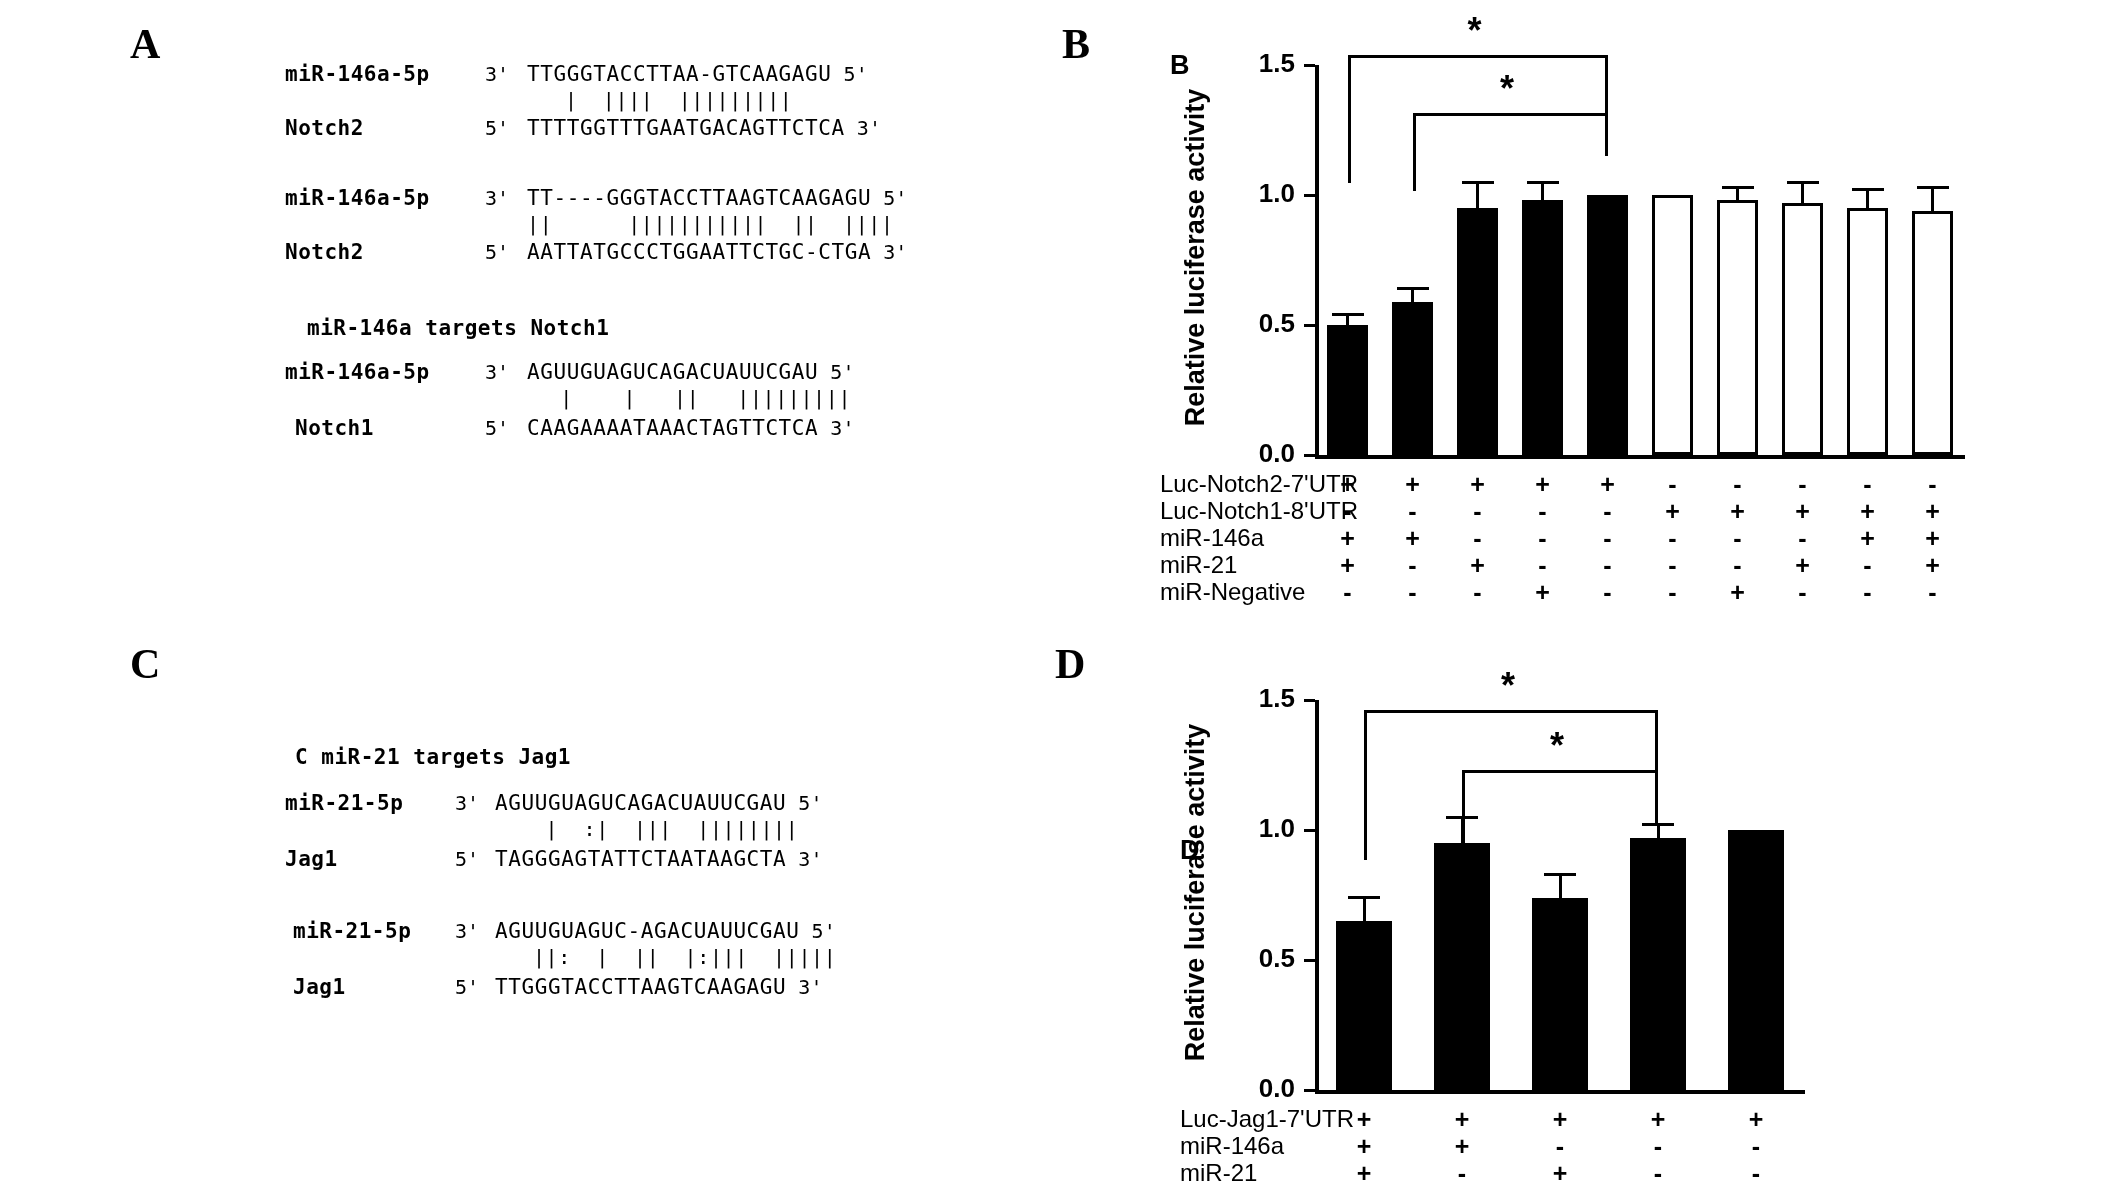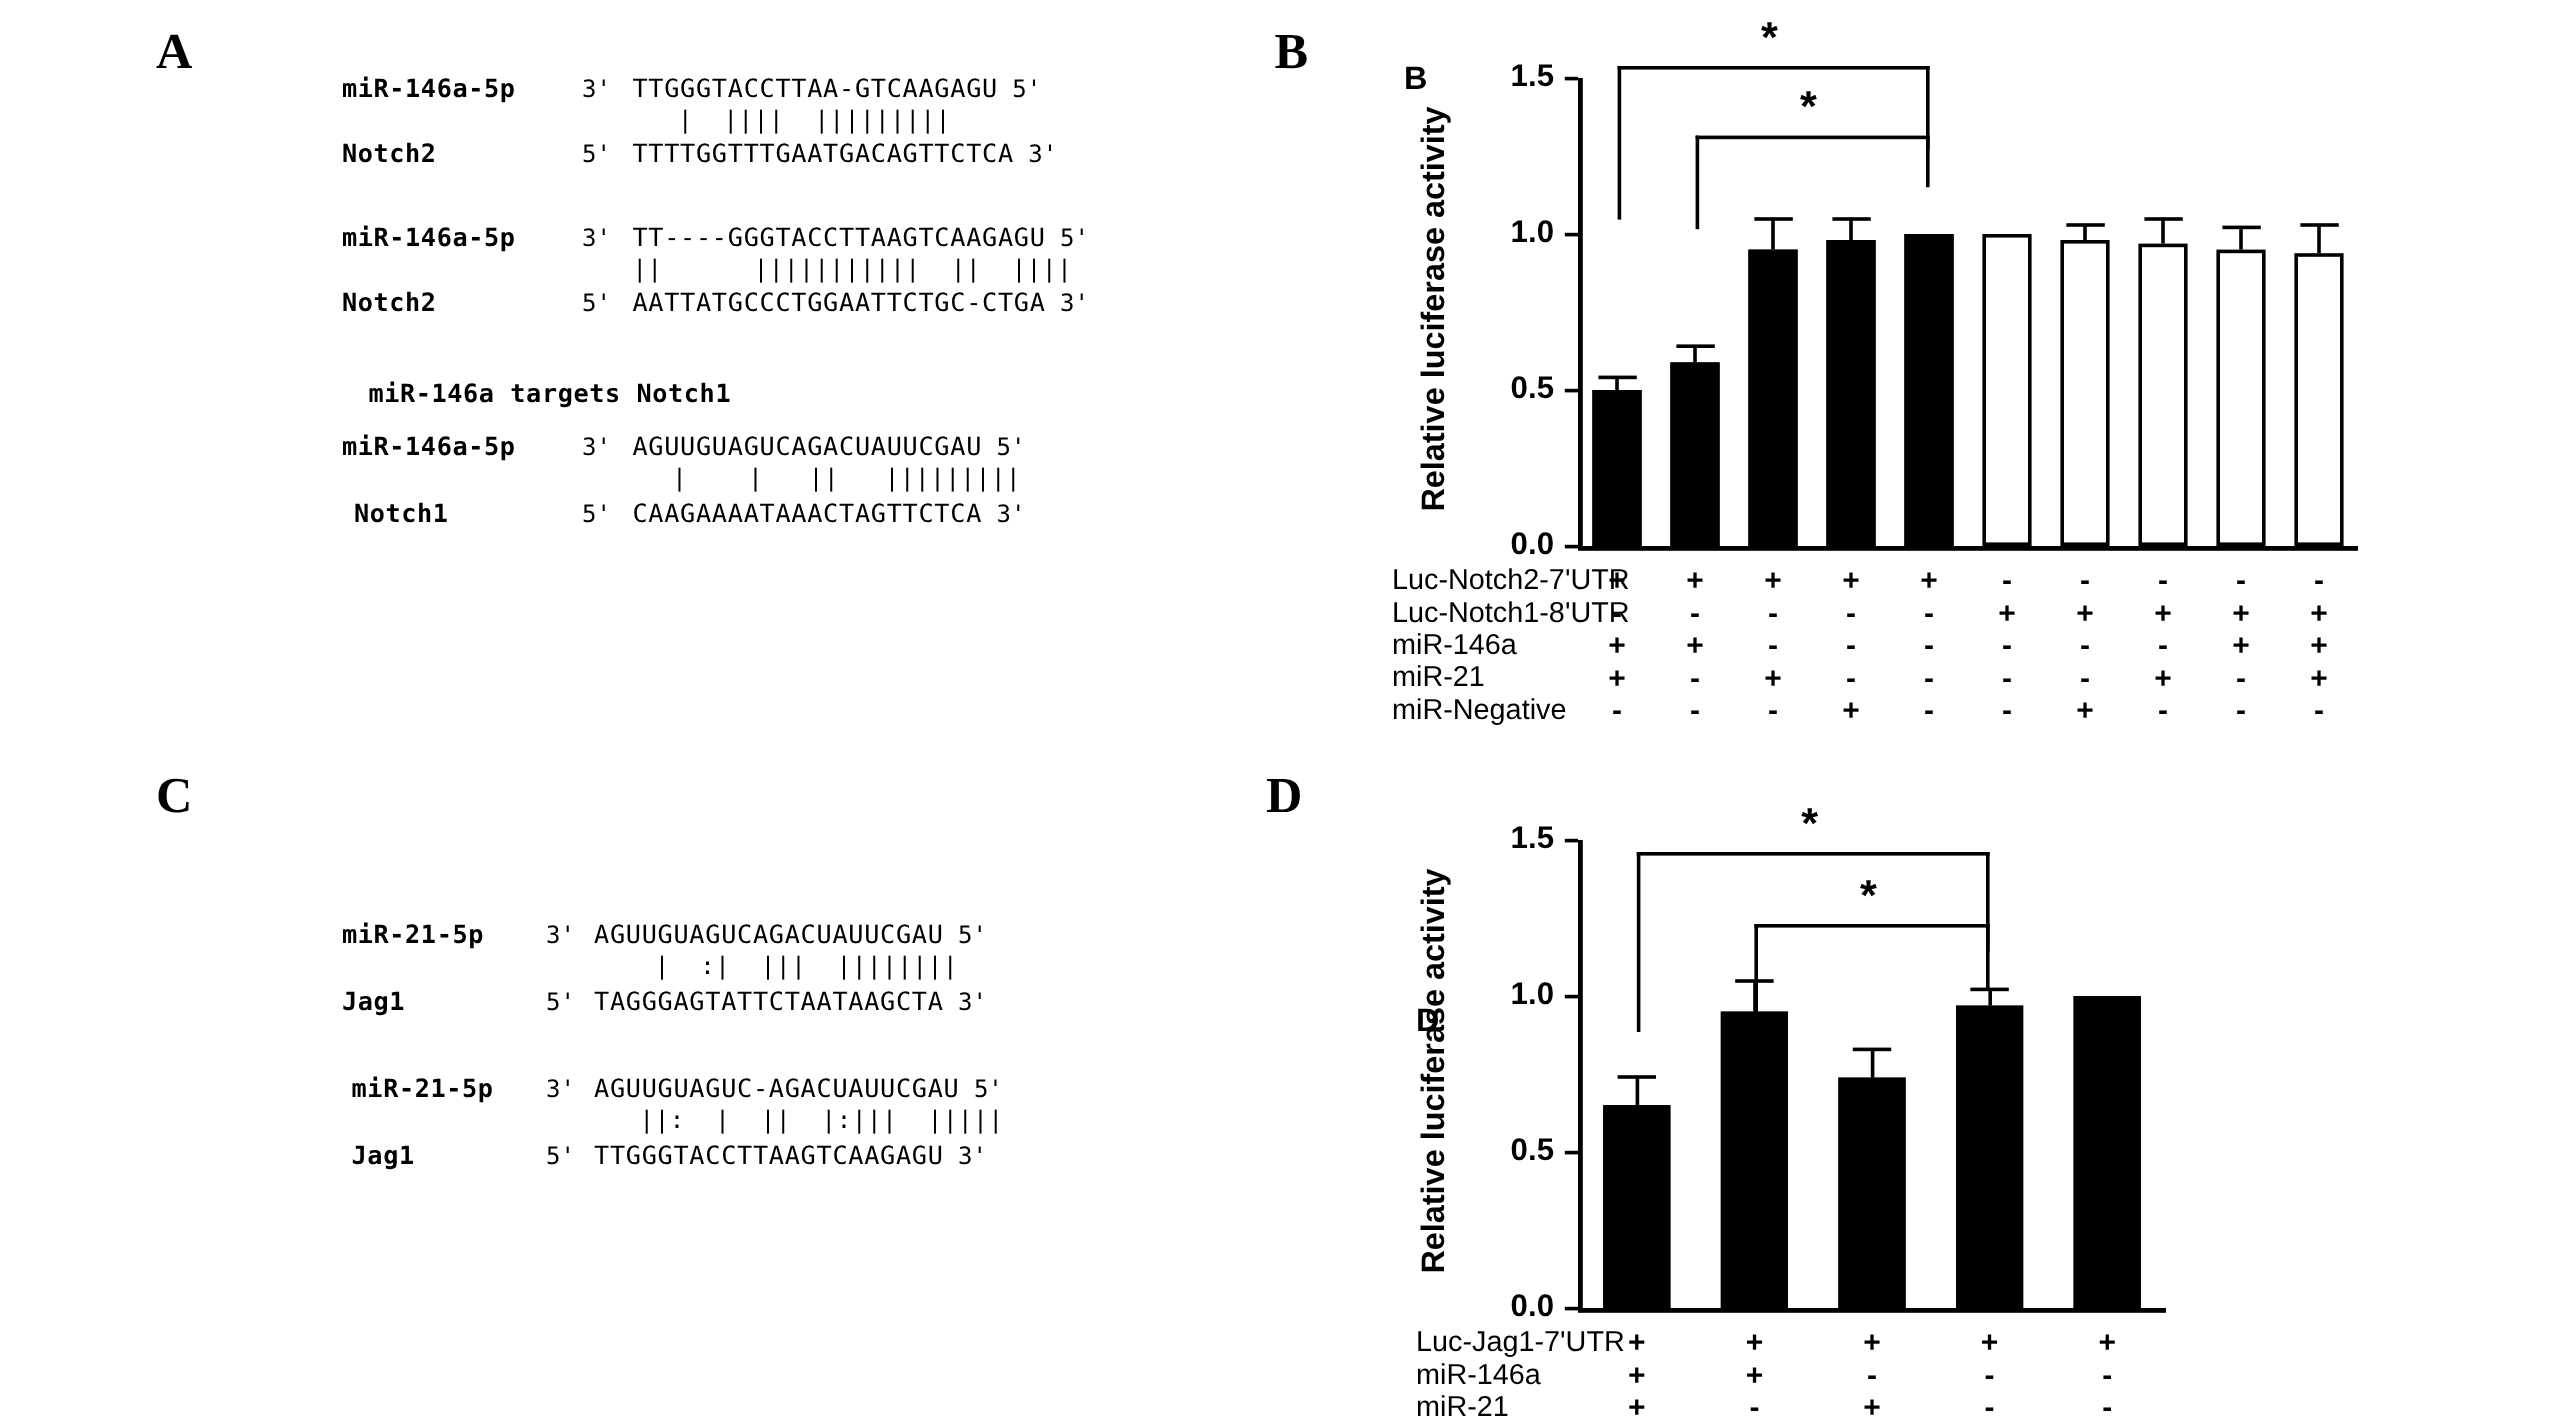--- a/index.html
+++ b/index.html
@@ -106,20 +106,21 @@
       <span class="seqname" style="width:200px;padding-left:10px;box-sizing:border-box;">Notch1</span>
       <span class="seqend" style="width:42px;">5'</span>
       <span class="seqbases">CAAGAAAATAAACTAGTTCTCA</span>
       <span class="seqend" style="margin-left:12px;">3'</span>
     </div>
   </div>
 </div>
 
 <div class="seqpanel" style="left:285px;top:745px;width:700px;">
 
+  <div class="seqtitle" style="margin-left:10px;">C miR-21 targets Jag1</div>
 
   <div style="margin-top:22px;">
     <div class="seqrow">
       <span class="seqname" style="width:170px;">miR-21-5p</span>
       <span class="seqend" style="width:40px;">3'</span>
       <span class="seqbases">AGUUGUAGUCAGACUAUUCGAU</span>
       <span class="seqend" style="margin-left:12px;">5'</span>
     </div>
     <div class="seqrow" style="margin-top:2px;">
       <span style="width:210px;"></span>

